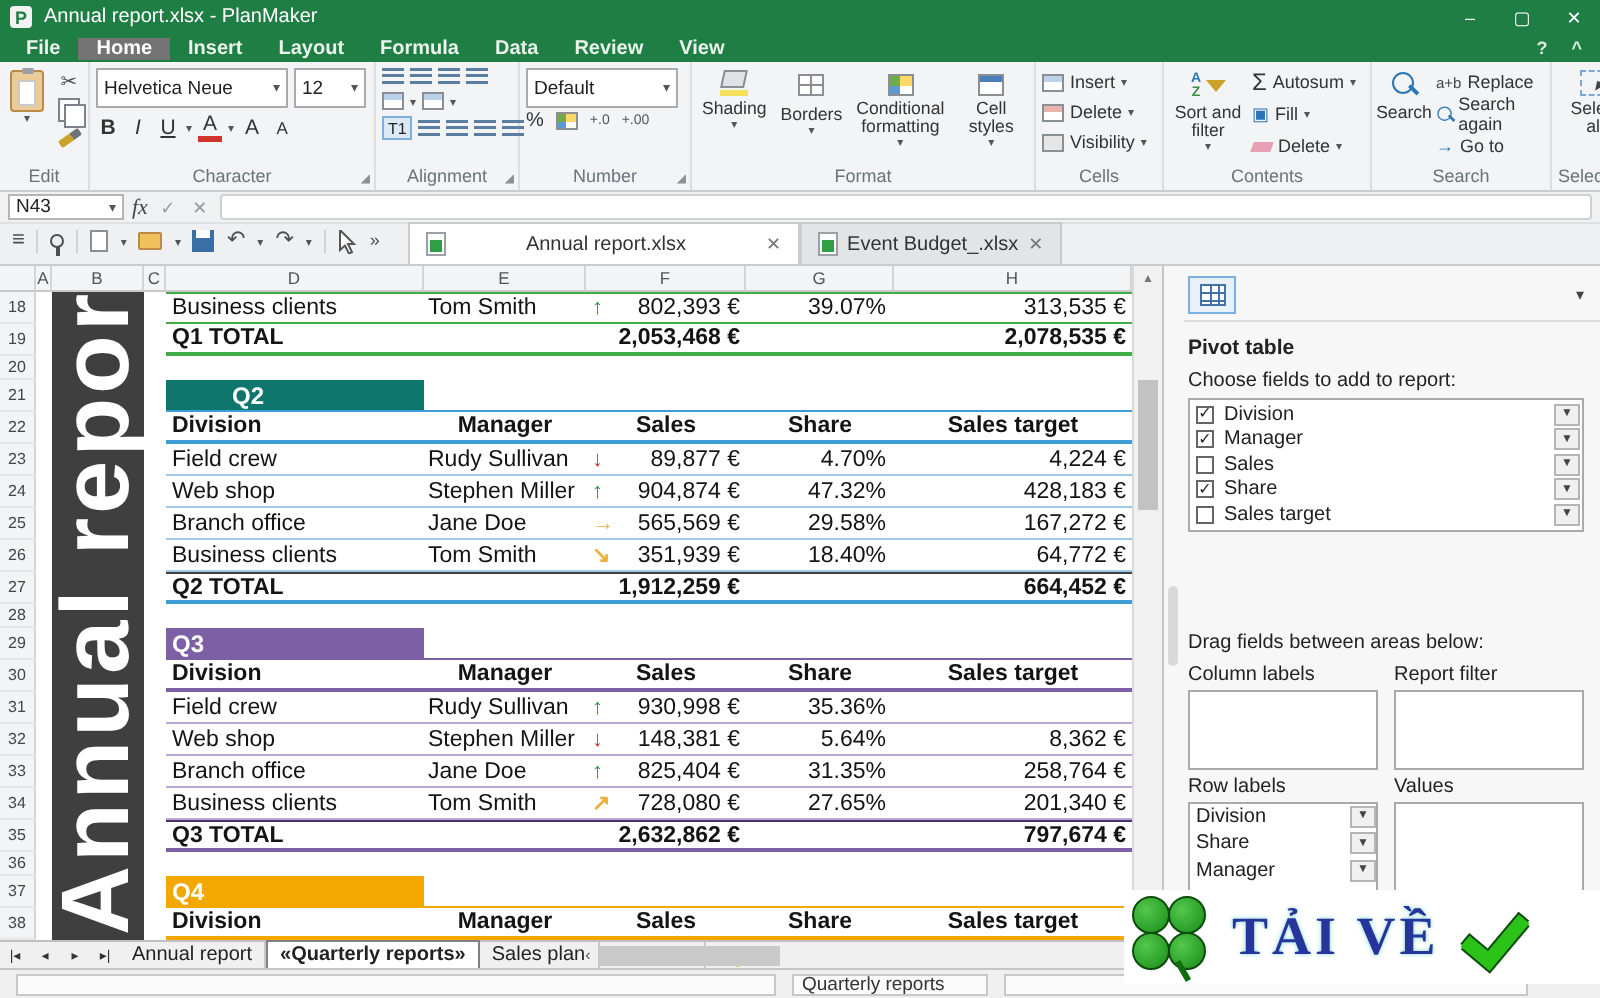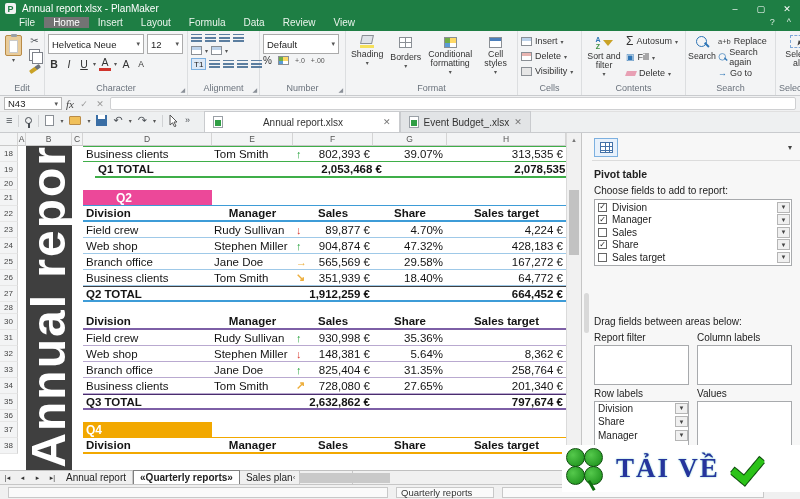--- a/index.html
+++ b/index.html
@@ -7,21 +7,21 @@
   .window{position:relative;width:800px;height:499px;background:#fff;font-family:"Liberation Sans",sans-serif;overflow:hidden;color:#222;}
 
   
   .titlebar{height:17px;background:#1e7e44;display:flex;align-items:center;padding-left:5px;gap:6px;color:#fff;}
   .app-icon{width:11px;height:11px;background:#f2f2f2;border-radius:2px;color:#1e7e44;font-size:9px;font-weight:bold;display:flex;align-items:center;justify-content:center;flex:none;}
   .win-title{font-size:10px;}
   .win-controls{margin-left:auto;display:flex;height:100%;}
   .win-btn{width:26px;display:flex;align-items:center;justify-content:center;font-size:9px;color:#fff;}
 
   
-  .menubar{height:14px;background:#1e7e44;display:flex;align-items:flex-start;padding-left:10px;}
+  .menubar{height:14px;background:#1e7e44;display:flex;align-items:center;padding-left:4px;font-weight:bold;}
   .menu-tab{padding:0 9px;display:flex;align-items:center;font-size:10px;color:#eaf4ec;}
   .menu-tab.active{background:#737373;color:#fff;}
   .menu-right{margin-left:auto;display:flex;gap:12px;align-items:center;padding-right:9px;color:#d8ecdf;font-size:9px;}
 
   
   .ribbon{height:65px;background:#f3f4f5;border-bottom:1px solid #c9cbce;display:flex;}
   .rgroup{border-right:1px solid #dcdee0;display:flex;flex-direction:column;padding:3px 3px 0 3px;position:relative;flex:none;}
   .rg-body{flex:1;display:flex;gap:3px;align-items:flex-start;}
   .rg-caption{height:13px;line-height:12px;text-align:center;font-size:9px;color:#6a727c;}
   .launcher{position:absolute;right:2px;bottom:2px;font-size:6px;color:#8a9098;}
@@ -502,21 +502,21 @@
               </div>
               <div class="cell cg">39.07%</div>
               <div class="cell ch">313,535 €</div>
             </div>
           </div>
           <div class="srow h16">
             <div class="rn">19</div>
             <div class="cA"></div>
             <div class="cB"></div>
             <div class="cC"></div>
-            <div class="rowdata bold" style="border-bottom: 2px solid rgb(63, 174, 73); margin-left: 12px;">
+            <div class="rowdata bold" style="border-bottom: 2px solid rgb(63, 174, 73);">
               <div class="cell cd">Q1 TOTAL</div>
               <div class="cell ce"></div>
               <div class="cell cf">
                 <span class="val">2,053,468 €</span>
               </div>
               <div class="cell cg"></div>
               <div class="cell ch">2,078,535 €</div>
             </div>
           </div>
           <div class="srow h12">
@@ -533,21 +533,21 @@
               <div class="cell cg"></div>
               <div class="cell ch"></div>
             </div>
           </div>
           <div class="srow h16">
             <div class="rn">21</div>
             <div class="cA"></div>
             <div class="cB"></div>
             <div class="cC"></div>
             <div class="rowdata bold" style="border-bottom: 1px solid rgb(62, 156, 215);">
-              <div class="cell cd" style="background: #ec4899; color: rgb(255, 255, 255); font-size: 12px; padding-left: 33px;">Q2</div>
+              <div class="cell cd" style="background: #0f766e; color: rgb(255, 255, 255); font-size: 12px; padding-left: 33px;">Q2</div>
               <div class="cell ce"></div>
               <div class="cell cf">
                 <span class="val"></span>
               </div>
               <div class="cell cg"></div>
               <div class="cell ch"></div>
             </div>
           </div>
           <div class="srow h16">
             <div class="rn">22</div>
@@ -641,20 +641,35 @@
               <div class="cell ch">664,452 €</div>
             </div>
           </div>
           <div class="srow h12">
             <div class="rn">28</div>
             <div class="cA"></div>
             <div class="cB"></div>
             <div class="cC"></div>
             <div class="rowdata">
               <div class="cell cd"></div>
+              <div class="cell ce"></div>
+              <div class="cell cf">
+                <span class="val"></span>
+              </div>
+              <div class="cell cg"></div>
+              <div class="cell ch"></div>
+            </div>
+          </div>
+          <div class="srow h16">
+            <div class="rn">29</div>
+            <div class="cA"></div>
+            <div class="cB"></div>
+            <div class="cC"></div>
+            <div class="rowdata bold" style="border-bottom: 1px solid rgb(125, 95, 166);">
+              <div class="cell cd" style="background: rgb(125, 95, 166); color: rgb(255, 255, 255); font-size: 12px;">Q3</div>
               <div class="cell ce"></div>
               <div class="cell cf">
                 <span class="val"></span>
               </div>
               <div class="cell cg"></div>
               <div class="cell ch"></div>
             </div>
           </div>
           <div class="srow h16">
             <div class="rn">30</div>
@@ -836,25 +851,25 @@
           </div>
           <div class="field-row">
             <span class="cbx"></span>
             <span class="flbl">Sales target</span>
             <span class="dd-sq">▼</span>
           </div>
         </div>
       <div class="drag-label">Drag fields between areas below:</div>
       <div class="areas">
         <div>
+          <div class="area-lbl">Column labels</div>
+          <div class="area-box"></div>
+        </div>
+        <div>
           <div class="area-lbl">Report filter</div>
-          <div class="area-box"></div>
-        </div>
-        <div>
-          <div class="area-lbl">Column labels</div>
           <div class="area-box"></div>
         </div>
         <div>
           <div class="area-lbl">Row labels</div>
           <div class="area-box tall" id="row-labels-box">
               <div class="rl-item">
                 <span>Division</span>
                 <span class="dd-sq">▼</span>
               </div>
               <div class="rl-item">

